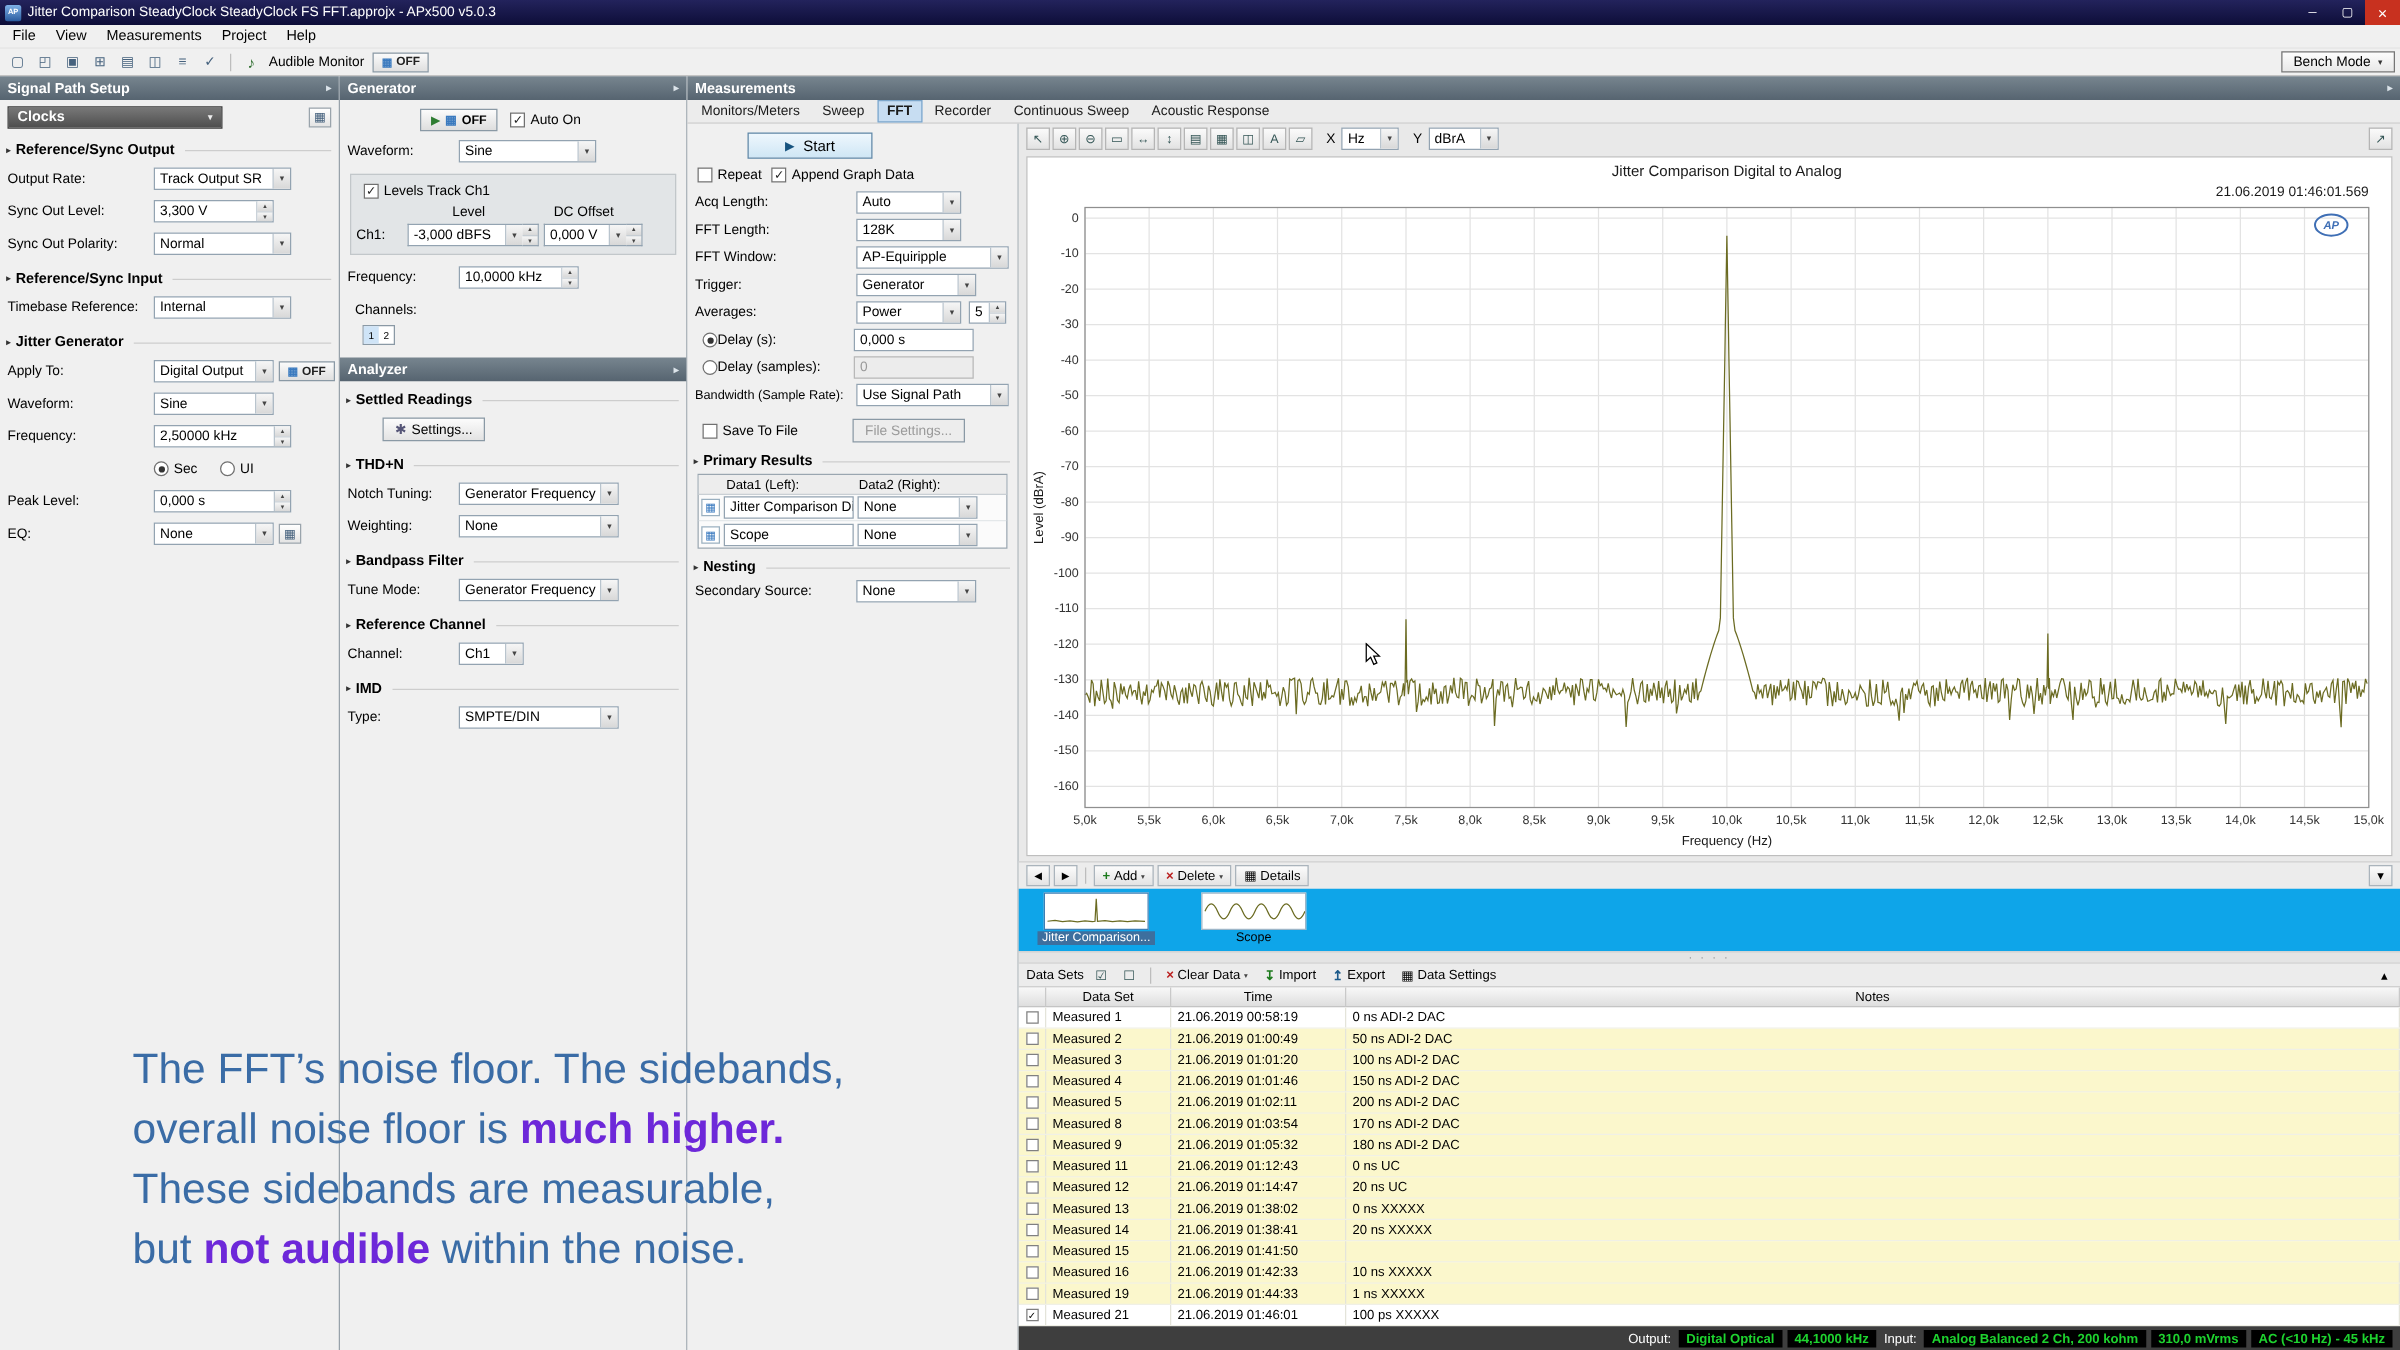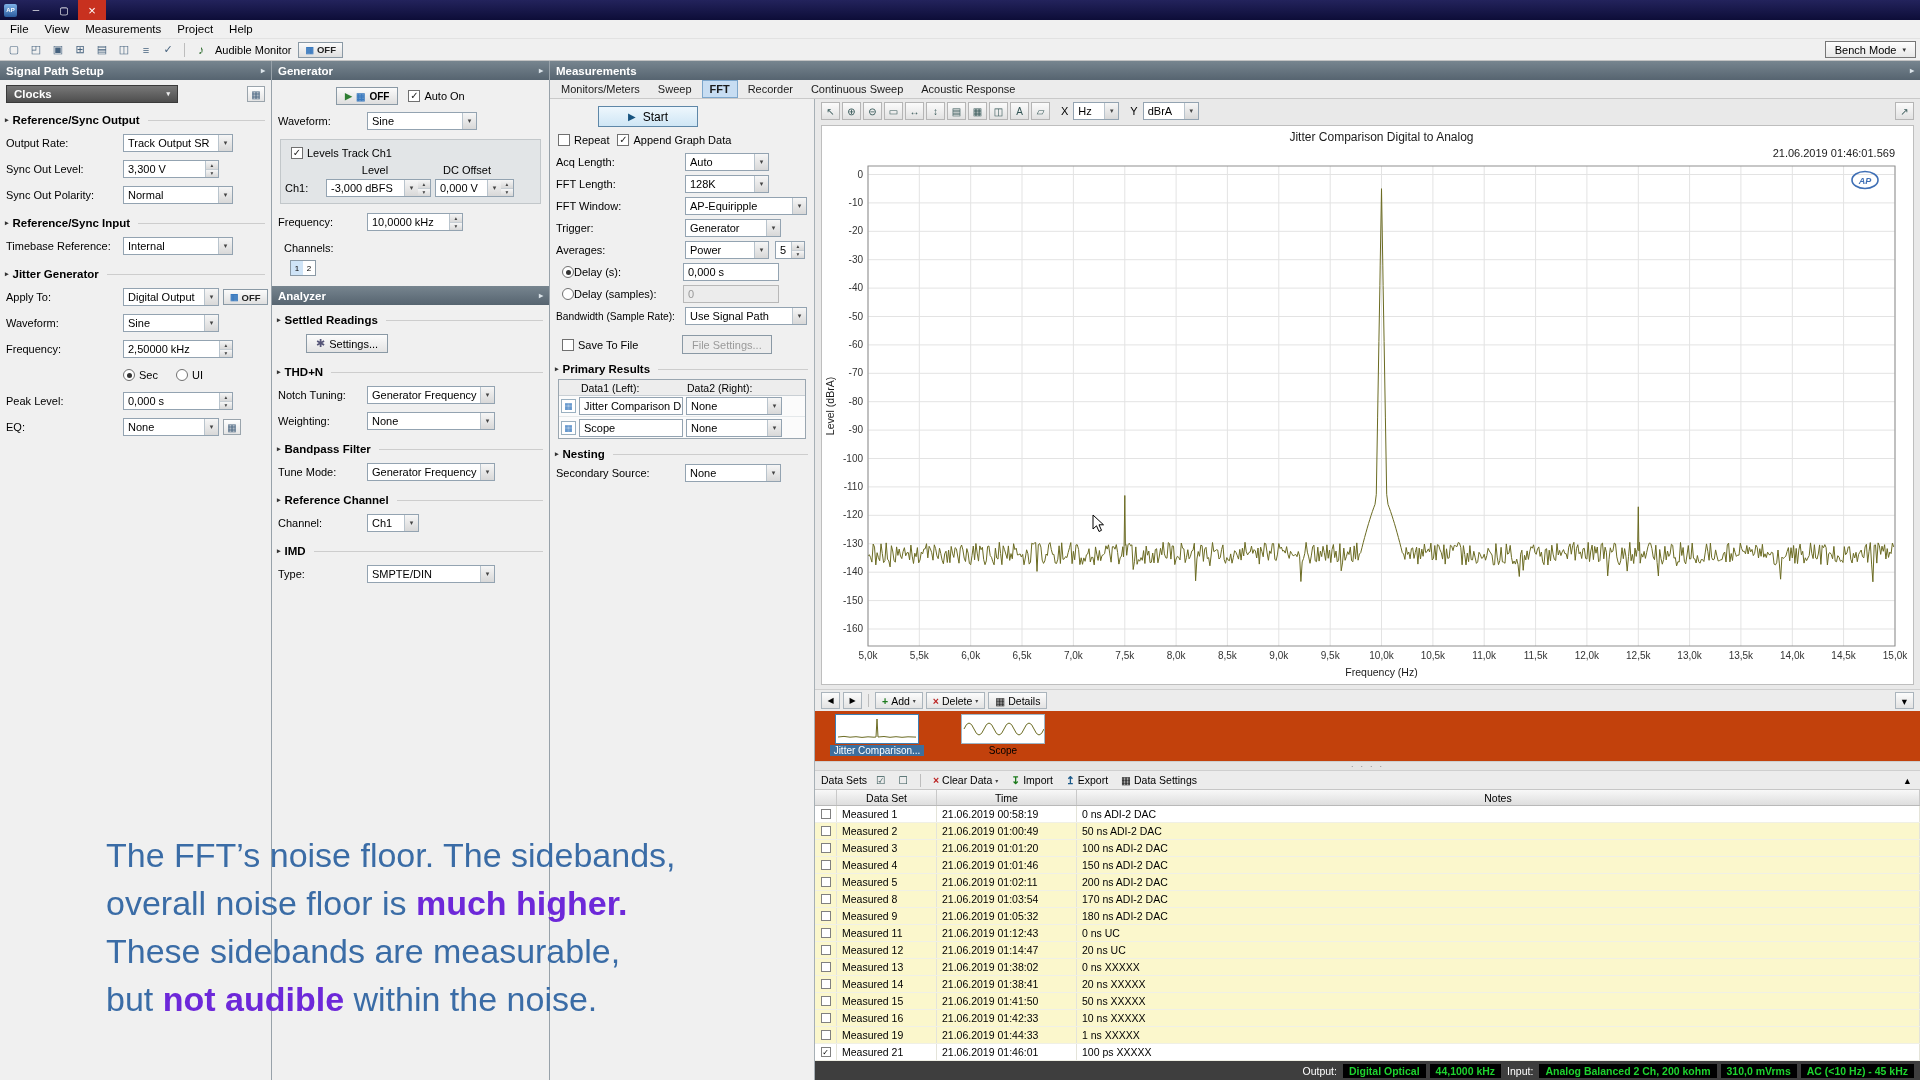--- a/index.html
+++ b/index.html
@@ -139,21 +139,21 @@
 .chartwrap{height:566px;padding:2px 6px 4px;flex:none;}
 .chartbox{background:#fff;border:1px solid #bebebe;width:100%;height:100%;}
 svg{display:block;}
 svg text{font-family:"Liberation Sans","DejaVu Sans",sans-serif;}
 .gnav{height:22px;display:flex;align-items:center;gap:3px;padding:0 6px;background:#ececec;border-top:1px solid #cfcfcf;flex:none;}
 .gnavbtn{height:17px;border:1px solid #aab4bc;background:linear-gradient(#fcfcfc,#e3e3e3);display:inline-flex;align-items:center;gap:3px;padding:0 6px;font-size:10.5px;}
 .gnavbtn.sq{width:19px;padding:0;justify-content:center;}
 .gnavsep{width:1px;height:13px;background:#bdbdbd;margin:0 3px;}
 .arrsm{font-size:6px;color:#444;display:inline-flex;}
 .arrsm::after{content:"▾";}
-.thumbs{height:50px;display:flex;gap:26px;padding:3px 12px;background:#c2410c;align-items:flex-start;flex:none;}
+.thumbs{height:50px;display:flex;gap:26px;padding:3px 12px;background:#0ea5e9;align-items:flex-start;flex:none;}
 .thumb{display:flex;flex-direction:column;align-items:center;width:100px;}
 .thumbimg{width:84px;height:30px;background:#fff;border:1px solid #9db6c8;display:block;}
 .thumb.selected .thumbimg{border-color:#3c7fb5;}
 .thumblbl{font-size:10px;margin-top:1px;padding:0 4px;max-width:100px;white-space:nowrap;overflow:hidden;}
 .thumb.selected .thumblbl{background:#3d6f9e;color:#fff;}
 .splitter{height:10px;background:#e4e4e4;border-top:1px solid #cfcfcf;border-bottom:1px solid #cfcfcf;display:flex;align-items:center;justify-content:center;flex:none;}
 
 
 .dstoolbar{height:19px;background:#ececec;border-bottom:1px solid #c6c6c6;display:flex;align-items:center;gap:5px;padding:0 6px;font-size:10.5px;flex:none;}
 .dsbtn{display:inline-flex;align-items:center;gap:3px;height:16px;padding:0 4px;}
@@ -184,20 +184,21 @@
 
 .cursor{position:absolute;left:1092px;top:514px;pointer-events:none;}
 </style>
 </head>
 <body>
 
 <div class="app">
 
   <div class="titlebar">
     <span class="appicon">AP</span>
+    <span class="titletext">Jitter Comparison SteadyClock SteadyClock FS FFT.approjx - APx500 v5.0.3</span>
     <span class="winbtns">
       <span class="winbtn">
           <span class="ic i-min"></span>
         </span>
       <span class="winbtn">
           <span class="ic i-maxw"></span>
         </span>
       <span class="winbtn close">
           <span class="ic i-close"></span>
         </span>
@@ -943,21 +944,20 @@
                 <span class="dsc c2">21.06.2019 01:38:41</span>
                 <span class="dsc c3">20 ns XXXXX</span>
               </div>
 
               <div class="ds-row hl">
                 <span class="dsc c0 ds-cbw">
                   <span class="ds-cb"></span>
                 </span>
                 <span class="dsc c1">Measured 15</span>
                 <span class="dsc c2">21.06.2019 01:41:50</span>
-                <span class="dsc c3">50 ns XXXXX</span>
               </div>
 
               <div class="ds-row hl">
                 <span class="dsc c0 ds-cbw">
                   <span class="ds-cb"></span>
                 </span>
                 <span class="dsc c1">Measured 16</span>
                 <span class="dsc c2">21.06.2019 01:42:33</span>
                 <span class="dsc c3">10 ns XXXXX</span>
               </div>

